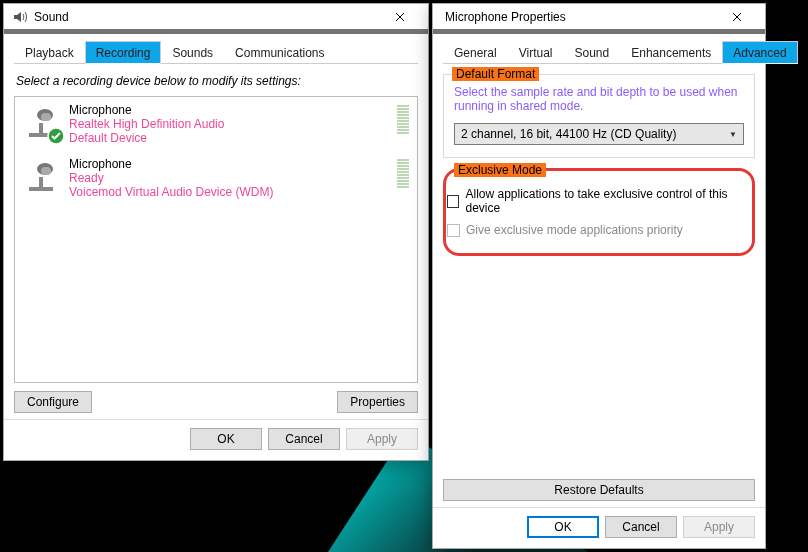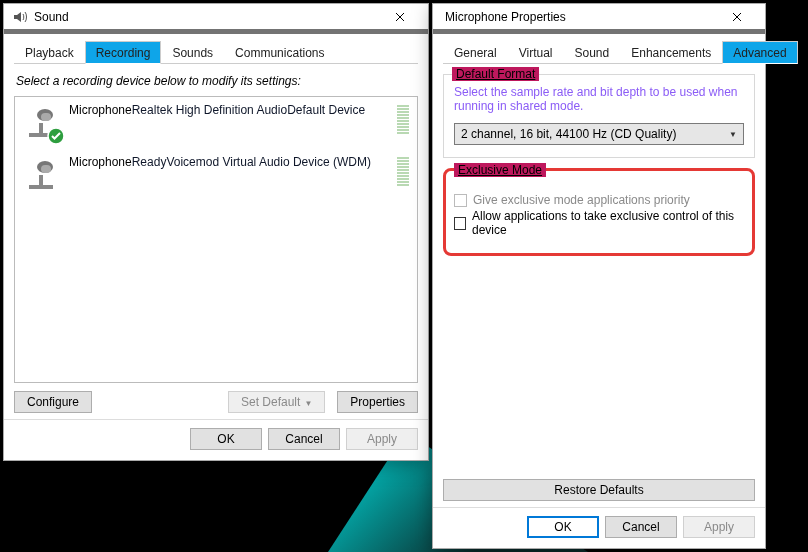--- a/index.html
+++ b/index.html
@@ -13,37 +13,37 @@
 .titlebar .title { font-size: 12px; color: #000; flex: 1; }
 .titlebar .close { width: 44px; height: 28px; display: flex; align-items: center; justify-content: center; color: #000; font-size: 14px; }
 .body { flex: 1; padding: 6px 10px 8px; display: flex; flex-direction: column; }
 .tabs { display: flex; border-bottom: 1px solid #ccc; font-size: 12px; }
 .tab { padding: 4px 10px 3px; border: 1px solid transparent; border-bottom: none; color: #222; position: relative; top: 1px; }
 .tab.active { border-color: #ccc; background: #0ea5e9; border-bottom: 1px solid #fff; }
 .instruction { font-size: 12px; color: #000; margin: 10px 2px 8px; font-style: italic; }
 .device-list { border: 1px solid #bbb; flex: 1; overflow: auto; }
 .device-item { display: flex; align-items: flex-start; padding: 6px 8px; }
 .dev-icon { width: 40px; height: 40px; position: relative; margin-right: 6px; }
-.dev-lines { display: flex; flex-direction: row; font-size: 12px; flex: 1; }
+.dev-lines { display: flex; flex-direction: column; font-size: 12px; flex: 1; }
 .dev-name { color: #000; }
-.dev-sub { color: #0f172a; }
+.dev-sub { color: #ec4899; }
 .meter { width: 12px; display: flex; flex-direction: column; gap: 1px; margin-left: 8px; padding-top: 2px; }
 .meter span { height: 2px; background: #b9d9b3; }
-.bottom-row { display: flex; align-items: flex-end; gap: 12px; margin-top: 8px; }
+.bottom-row { display: flex; align-items: flex-end; gap: 6px; margin-top: 8px; }
 .btn { font-size: 12px; padding: 3px 12px; background: #e1e1e1; border: 1px solid #adadad; color: #000; min-width: 72px; text-align: center; }
 .btn.disabled { color: #8a8a8a; background: #efefef; border-color: #d0d0d0; }
 .btn.primary { background: #fff; border: 1px solid #0078d7; outline: 1px solid #0078d7; outline-offset: -2px; }
 .spacer { flex: 1; }
 .dropdown-caret { font-size: 8px; margin-left: 4px; color: #888; }
 .divider { height: 1px; background: #ddd; margin: 6px -10px 8px; }
 .dlg-buttons { display: flex; justify-content: flex-end; gap: 6px; padding: 0 0 2px; }
 
 .group { border: 1px solid #d8d8d8; padding: 10px 10px 12px; margin-top: 10px; position: relative; }
-.group-title { position: absolute; top: -8px; left: 8px; background: #be185d; padding: 0 4px; font-size: 12px; color: #000; text-decoration: underline; }
-.group.hl { border: 3px solid #e53935; border-radius: 8px; padding: 14px 8px 16px; }
+.group-title { position: absolute; top: -8px; left: 8px; background: #f97316; padding: 0 4px; font-size: 12px; color: #000; }
+.group.hl { border: 3px solid #e53935; border-radius: 16px; padding: 14px 1px 16px; }
 .small-text { font-size: 12px; color: #8b5cf6; }
 
 .combo { margin-top: 10px; border: 1px solid #7a7a7a; background: #e6e6e6; height: 22px; display: flex; align-items: center; padding: 8px 6px; font-size: 12px; justify-content: space-between; }
 .combo .car { font-size: 8px; color: #333; }
 
 .chk { display: flex; align-items: center; gap: 6px; font-size: 12px; margin-top: 2px; }
 .chk .box { width: 13px; height: 13px; border: 1px solid #333; background: #fff; }
 .chk.dim { color: #8a8a8a; }
 .chk.dim .box { border-color: #bbb; }
 
@@ -130,21 +130,20 @@
             <span></span>
             <span></span>
             <span></span>
             <span></span>
           </div>
       </div>
     </div>
     <div class="bottom-row">
       <div class="btn">Configure</div>
       <div class="spacer"></div>
-      <div class="btn disabled"><span>Set Default</span><span class="dropdown-caret">▼</span></div>
       <div class="btn">Properties</div>
     </div>
     <div class="divider"></div>
     <div class="dlg-buttons">
       <div class="btn">OK</div>
       <div class="btn">Cancel</div>
       <div class="btn disabled">Apply</div>
     </div>
   </div>
 </div>
@@ -171,27 +170,27 @@
       <div class="group-title">Default Format</div>
       <div class="small-text">Select the sample rate and bit depth to be used when running in shared mode.</div>
       <div class="combo">
         <span>2 channel, 16 bit, 44100 Hz (CD Quality)</span>
         <span class="car">▼</span>
       </div>
     </div>
 
     <div class="group hl">
       <div class="group-title">Exclusive Mode</div>
+      <label class="chk">
+        <span class="box"></span>
+        <span>Allow applications to take exclusive control of this device</span>
+      </label>
       <label class="chk dim" style="margin-top:8px">
         <span class="box"></span>
         <span>Give exclusive mode applications priority</span>
-      </label>
-      <label class="chk">
-        <span class="box"></span>
-        <span>Allow applications to take exclusive control of this device</span>
       </label>
     </div>
 
     <div class="spacer" style="flex:1"></div>
     <div>
         <div class="btn" style="min-width:110px">Restore Defaults</div>
       </div>
     <div class="divider"></div>
     <div class="dlg-buttons">
       <div class="btn primary">OK</div>

